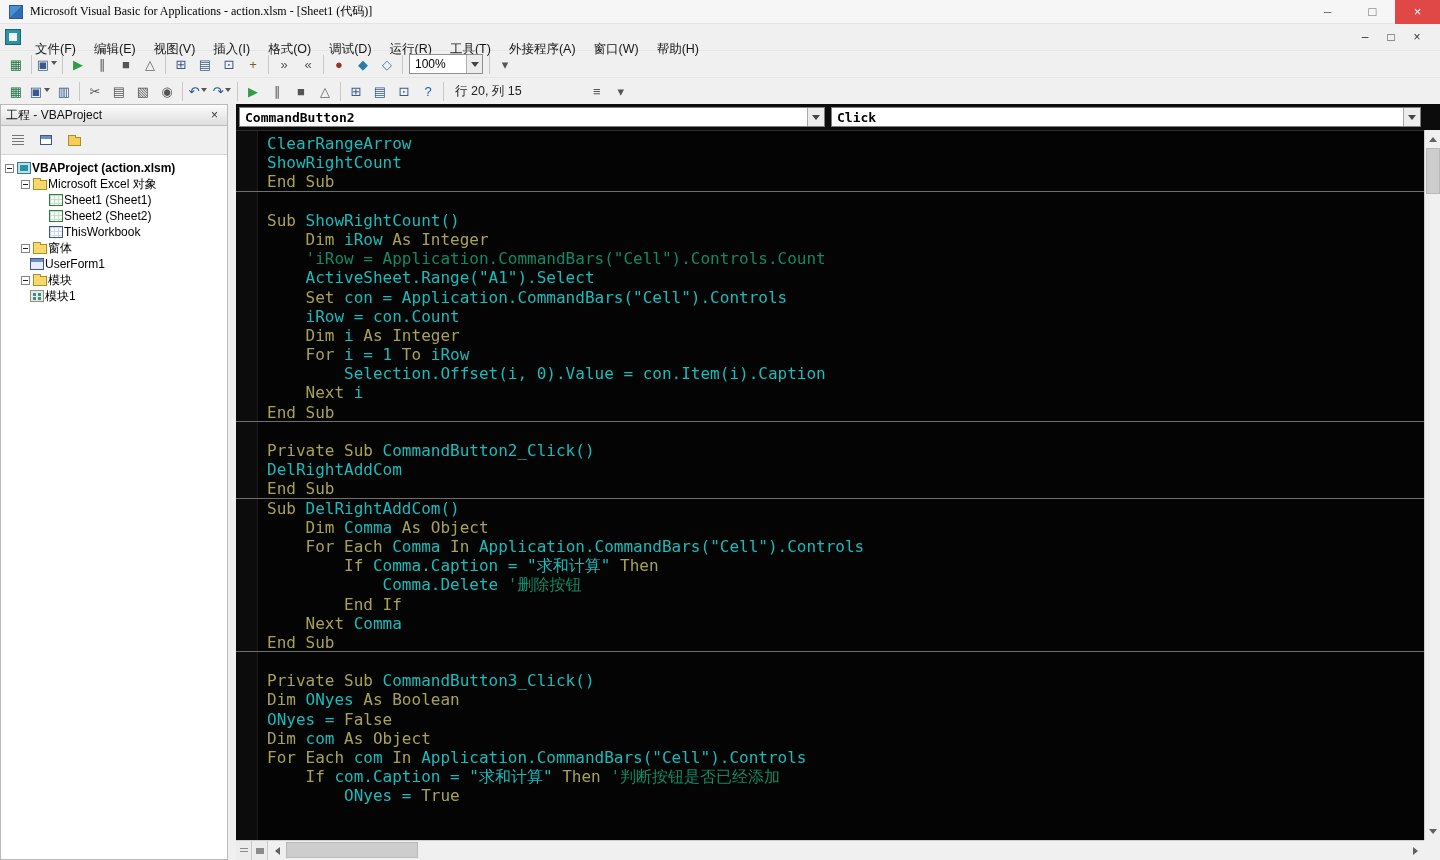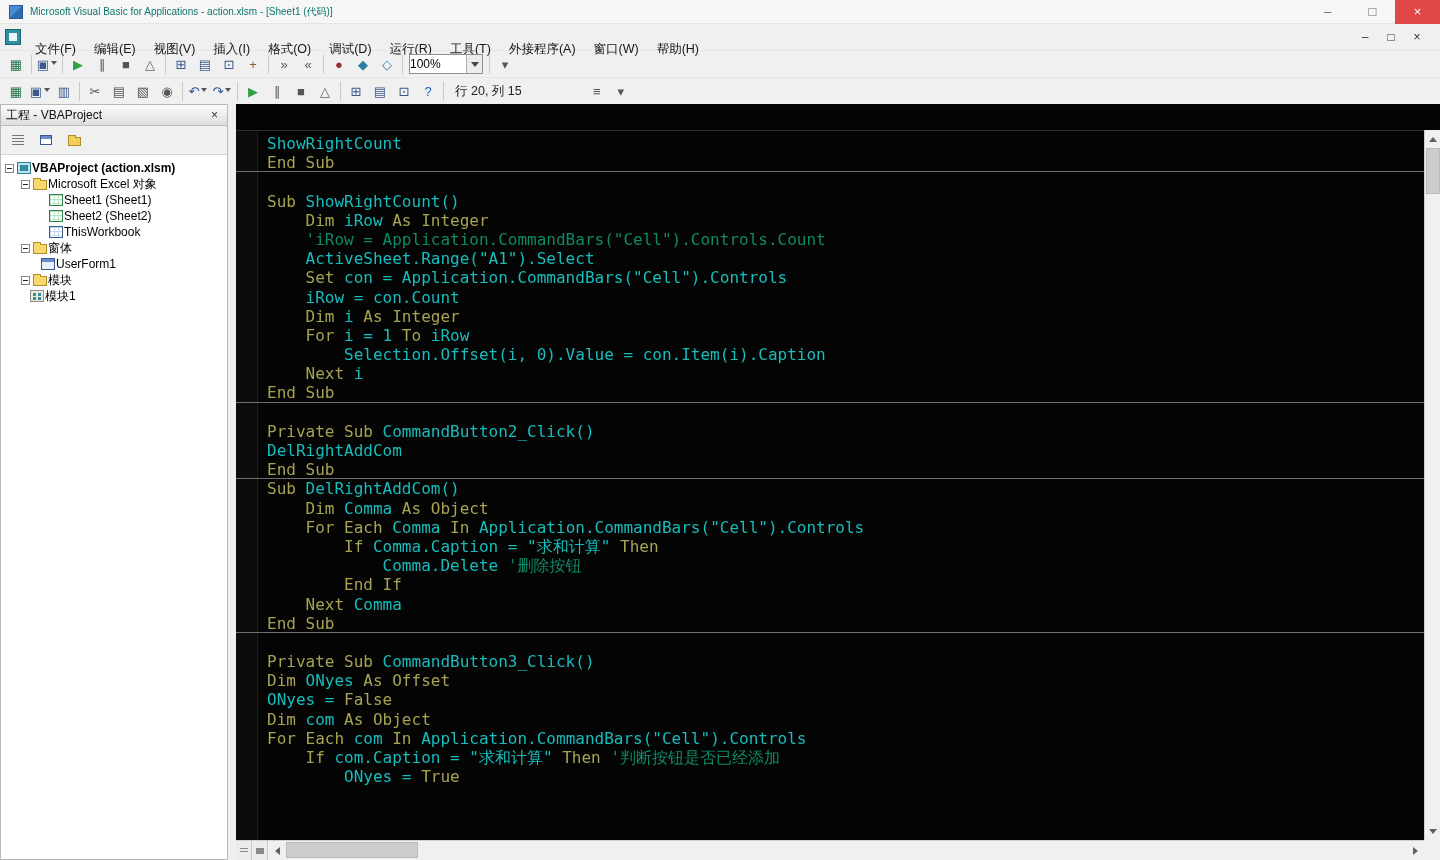--- a/index.html
+++ b/index.html
@@ -3,42 +3,42 @@
 <meta charset="utf-8">
 <style>
   *{margin:0;padding:0;box-sizing:border-box;}
   html,body{width:1440px;height:860px;overflow:hidden;background:#f0f0f0;
     font-family:"Liberation Sans","DejaVu Sans",sans-serif;}
   #app{position:relative;width:1440px;height:860px;background:#f0f0f0;box-shadow:inset 0 0 0 1px #a6a6a6;}
 
   
   .titlebar{height:24px;background:#f6f6f6;display:flex;align-items:center;border-bottom:1px solid #e4e4e4;}
   .app-icon{width:14px;height:14px;margin:0 7px 0 9px;flex:none;background:linear-gradient(135deg,#4a8fd4 0 50%,#2f6cb0 50% 100%);border:1px solid #2a5a94;}
-  .title-text{font-size:10px;color:#0f766e;flex:1;white-space:nowrap;overflow:hidden;}
+  .title-text{font-size:12px;color:#000000;flex:1;white-space:nowrap;overflow:hidden;font-family:Liberation Serif, serif;}
   .win-controls{display:flex;height:24px;}
   .win-btn{width:45px;height:24px;display:flex;align-items:center;justify-content:center;font-size:13px;color:#666;}
   .win-btn.close{background:var(--close_button);color:#fff;}
 
   
   .menubar{height:26px;background:#f0f0f0;display:flex;align-items:center;padding-left:5px;}
   .menu-appicon{width:16px;height:16px;margin-right:5px;flex:none;background:#2f8fa3;border:1px solid #1d6573;position:relative;}
   .menu-appicon::after{content:"";position:absolute;left:3px;top:3px;right:3px;bottom:3px;background:#eaf6f8;}
   .menu-item{padding:0 9px;height:22px;line-height:22px;font-size:12.5px;color:#151515;white-space:nowrap;margin-top:24px;}
   .mdi-controls{margin-left:auto;display:flex;padding-right:10px;}
   .mdi-btn{width:26px;height:20px;display:flex;align-items:center;justify-content:center;font-size:12px;color:#333;}
 
   
   .toolbar{height:27px;background:#f0f0f0;display:flex;align-items:center;padding-left:4px;border-top:1px solid #e6e6e6;}
   .tb-icon{width:24px;height:22px;display:flex;align-items:center;justify-content:center;flex:none;}
   .tb-icon .g{font-size:13px;line-height:1;}
   .tb-drop{width:0;height:0;border:3px solid transparent;border-top:4px solid #555;margin-left:2px;}
   .tb-sep{width:1px;height:19px;background:#c8c8c8;margin:0 3px;flex:none;}
   .tb-gap{flex:none;height:1px;}
   .tb-zoom{width:74px;height:20px;background:#fff;border:1px solid #8f8f8f;display:flex;align-items:center;flex:none;margin:0 3px;}
-  .tb-zoom .zv{flex:1;font-size:12px;color:#000;}
+  .tb-zoom .zv{flex:1;font-size:12px;padding-left:5px;color:#000;}
   .tb-zoom .zbtn{width:16px;height:18px;background:#ececec;border-left:1px solid #b0b0b0;display:flex;align-items:center;justify-content:center;}
   .tb-text{font-size:12.5px;color:#222;margin:0 8px;white-space:nowrap;}
 
   
   .main{position:absolute;top:104px;left:0;right:0;bottom:0;display:flex;}
 
   
   .project-panel{width:228px;flex:none;background:#fff;border:1px solid #b9b9b9;display:flex;flex-direction:column;}
   .panel-header{height:21px;flex:none;background:linear-gradient(#fcfcfc,#dedede);border-bottom:1px solid #bcbcbc;display:flex;align-items:center;justify-content:space-between;padding:0 5px;font-size:12px;color:#111;}
   .panel-close{width:15px;height:15px;display:flex;align-items:center;justify-content:center;font-size:12px;color:#333;}
@@ -326,45 +326,60 @@
           <div class="tree-row" style="padding-left: 36px;">
             <span class="exp-spacer"></span>
             <span class="ticon ic-workbook"></span>
             <span class="tree-label">ThisWorkbook</span>
           </div>
           <div class="tree-row" style="padding-left: 20px;">
             <span class="expander"></span>
             <span class="ticon ic-folder"></span>
             <span class="tree-label">窗体</span>
           </div>
-          <div class="tree-row" style="padding-left: 28px;">
+          <div class="tree-row" style="padding-left: 17px;">
             <span class="exp-spacer"></span>
             <span class="ticon ic-form"></span>
             <span class="tree-label">UserForm1</span>
           </div>
           <div class="tree-row" style="padding-left: 20px;">
             <span class="expander"></span>
             <span class="ticon ic-folder"></span>
             <span class="tree-label">模块</span>
           </div>
           <div class="tree-row" style="padding-left: 17px;">
             <span class="exp-spacer"></span>
             <span class="ticon ic-module"></span>
             <span class="tree-label">模块1</span>
           </div>
         </div>
     </div>
 
     <div class="splitter"></div>
 
     <div class="code-area">
+      <div class="combo-row">
+        <div class="combo proc">
+          <span class="combo-text">CommandButton2</span>
+          <span class="combo-btn">
+              <span class="tri-down"></span>
+            </span>
+        </div>
+        <div class="combo event">
+          <span class="combo-text">Click</span>
+          <span class="combo-btn">
+              <span class="tri-down"></span>
+            </span>
+        </div>
+      </div>
 
       <div class="editor">
         <div class="gutter"></div>
         <div class="code-lines">
+            <div class="code-line"><span class="tk-n">ClearRangeArrow</span></div>
             <div class="code-line"><span class="tk-n">ShowRightCount</span></div>
             <div class="code-line"><span class="tk-k">End Sub</span></div>
             <div class="code-line sep-above"></div>
             <div class="code-line"><span class="tk-k">Sub </span><span class="tk-n">ShowRightCount()</span></div>
             <div class="code-line"><span class="tk-n">    </span><span class="tk-k">Dim </span><span class="tk-n">iRow </span><span class="tk-k">As Integer</span></div>
             <div class="code-line"><span class="tk-c">    'iRow = Application.CommandBars("Cell").Controls.Count</span></div>
             <div class="code-line"><span class="tk-n">    ActiveSheet.Range("A1").Select</span></div>
             <div class="code-line"><span class="tk-n">    </span><span class="tk-k">Set </span><span class="tk-n">con = Application.CommandBars("Cell").Controls</span></div>
             <div class="code-line"><span class="tk-n">    iRow = con.Count</span></div>
             <div class="code-line"><span class="tk-n">    </span><span class="tk-k">Dim </span><span class="tk-n">i </span><span class="tk-k">As Integer</span></div>
@@ -379,21 +394,21 @@
             <div class="code-line sep-above"><span class="tk-k">Sub </span><span class="tk-n">DelRightAddCom()</span></div>
             <div class="code-line"><span class="tk-n">    </span><span class="tk-k">Dim </span><span class="tk-n">Comma </span><span class="tk-k">As Object</span></div>
             <div class="code-line"><span class="tk-n">    </span><span class="tk-k">For Each </span><span class="tk-n">Comma </span><span class="tk-k">In </span><span class="tk-n">Application.CommandBars("Cell").Controls</span></div>
             <div class="code-line"><span class="tk-n">        </span><span class="tk-k">If </span><span class="tk-n">Comma.Caption = "求和计算" </span><span class="tk-k">Then</span></div>
             <div class="code-line"><span class="tk-n">            Comma.Delete </span><span class="tk-c">'删除按钮</span></div>
             <div class="code-line"><span class="tk-n">        </span><span class="tk-k">End If</span></div>
             <div class="code-line"><span class="tk-n">    </span><span class="tk-k">Next </span><span class="tk-n">Comma</span></div>
             <div class="code-line"><span class="tk-k">End Sub</span></div>
             <div class="code-line sep-above"></div>
             <div class="code-line"><span class="tk-k">Private Sub </span><span class="tk-n">CommandButton3_Click()</span></div>
-            <div class="code-line"><span class="tk-k">Dim </span><span class="tk-n">ONyes </span><span class="tk-k">As Offset</span></div>
+            <div class="code-line"><span class="tk-k">Dim </span><span class="tk-n">ONyes </span><span class="tk-k">As Boolean</span></div>
             <div class="code-line"><span class="tk-n">ONyes = </span><span class="tk-k">False</span></div>
             <div class="code-line"><span class="tk-k">Dim </span><span class="tk-n">com </span><span class="tk-k">As Object</span></div>
             <div class="code-line"><span class="tk-k">For Each </span><span class="tk-n">com </span><span class="tk-k">In </span><span class="tk-n">Application.CommandBars("Cell").Controls</span></div>
             <div class="code-line"><span class="tk-n">    </span><span class="tk-k">If </span><span class="tk-n">com.Caption = "求和计算" </span><span class="tk-k">Then </span><span class="tk-c">'判断按钮是否已经添加</span></div>
             <div class="code-line"><span class="tk-n">        ONyes = </span><span class="tk-k">True</span></div>
           </div>
       </div>
 
       <div class="vscroll">
         <div class="sb-btn up">

